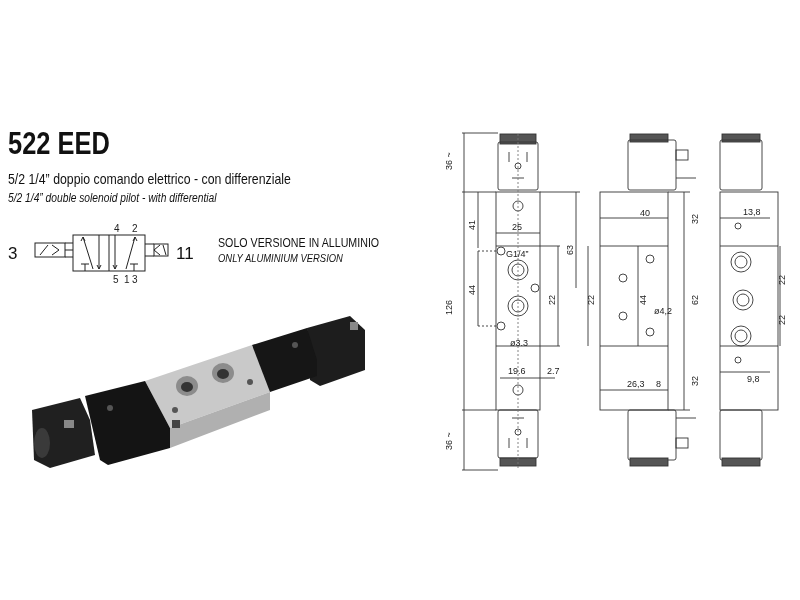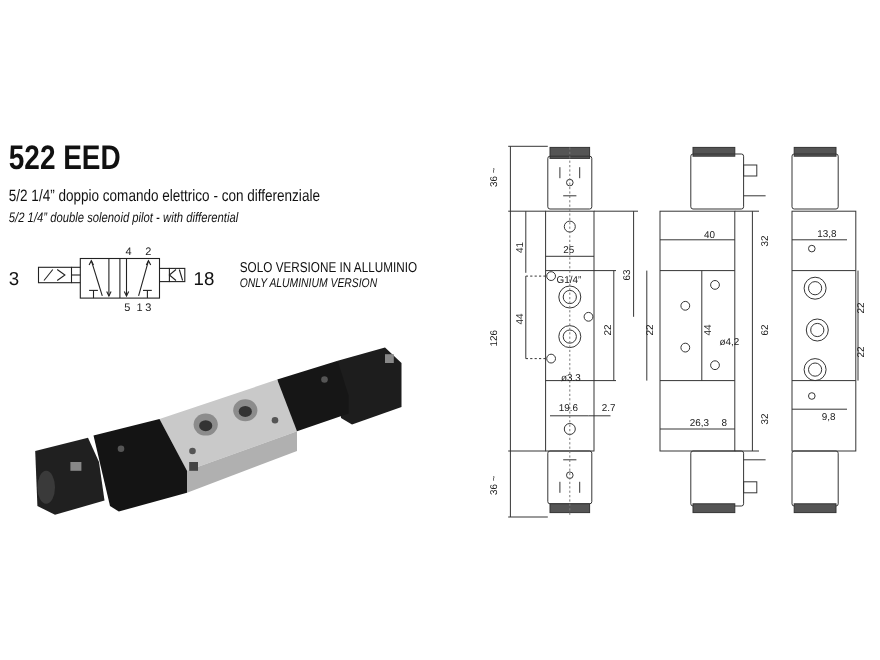--- a/index.html
+++ b/index.html
@@ -15,21 +15,21 @@
   svg text { font-family:"Liberation Sans", sans-serif; }
 </style>
 </head>
 <body>
 
 <div class="abs title">522 EED</div>
 <div class="abs sub-it">5/2 1/4” doppio comando elettrico - con differenziale</div>
 <div class="abs sub-en">5/2 1/4” double solenoid pilot - with differential</div>
 
 <div class="abs lbl-14">3</div>
-<div class="abs lbl-12">18</div>
+<div class="abs lbl-12">11</div>
 <svg class="abs" style="left:30px;top:220px;" width="150" height="70">
   <g stroke="#222" fill="none" stroke-width="1">
 
     <rect x="5" y="23" width="30" height="14"></rect>
     <line x1="10" y1="35" x2="18" y2="25"></line>
     <polyline points="22,25 29,30 22,35"></polyline>
     <line x1="35" y1="30" x2="43" y2="30"></line>
     <rect x="43" y="23" width="0" height="14"></rect>
     <line x1="35" y1="23" x2="43" y2="23"></line>
     <line x1="35" y1="37" x2="43" y2="37"></line>

